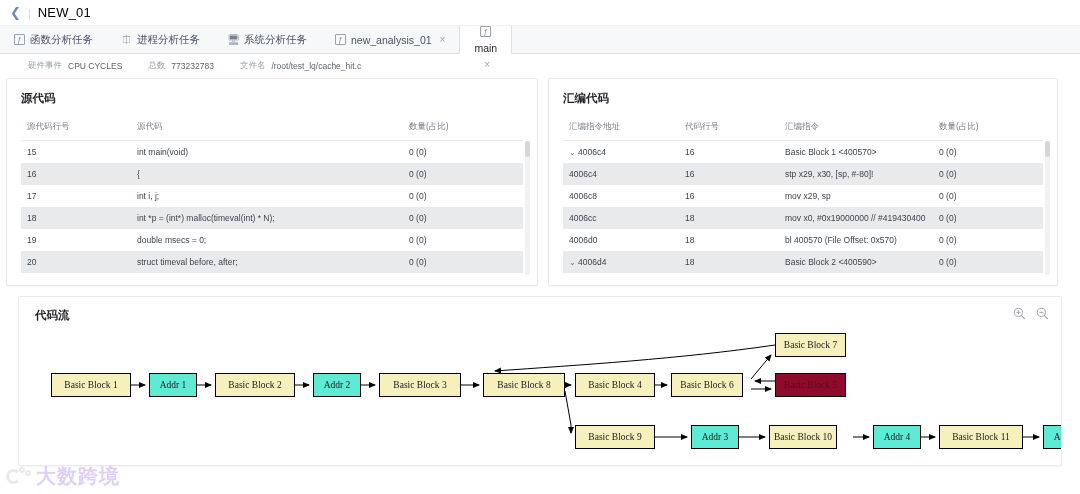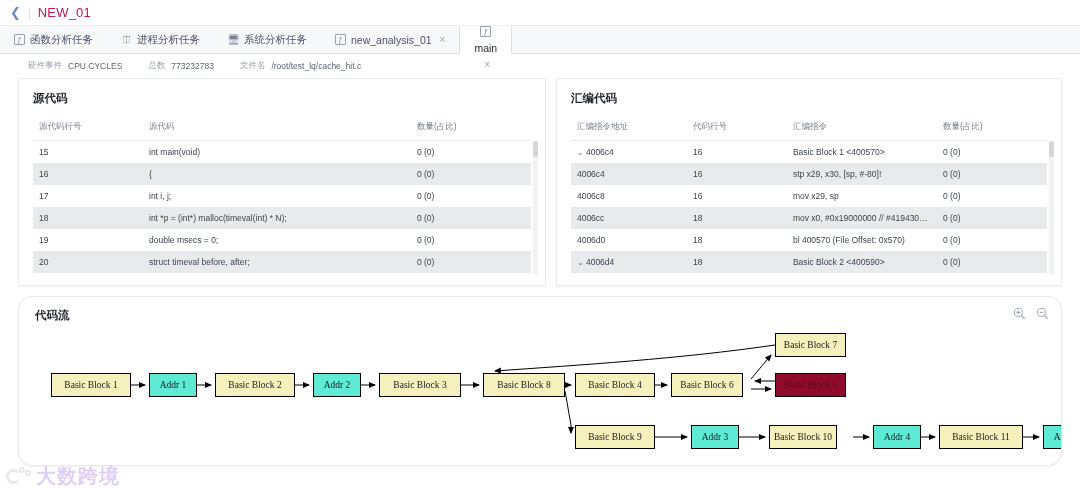--- a/index.html
+++ b/index.html
@@ -20,21 +20,21 @@
     border-bottom: 1px solid #f0f0f0;
   }
   .back-chevron {
     color: #6b87c7; font-size: 13px; line-height: 1;
     padding: 0 4px; cursor: pointer;
   }
   .title-divider {
     color: #d9d9d9; font-size: 11px; padding: 0 3px;
   }
   .app-title {
-    font-size: 13px; color: #be185d; letter-spacing: .2px;
+    font-size: 13px; color: #000000; letter-spacing: .2px;
     padding-left: 4px;
   }
 
   
   .tabbar {
     height: 28px;
     background: #f7f8fa;
     display: flex; align-items: stretch;
     border-bottom: 1px solid #dcdfe6;
     position: relative;
@@ -74,21 +74,21 @@
     font-size: 8.5px; color: #8a909c;
     background: #ffffff;
   }
   .metabar .mk { color: #9aa0ab; }
   .metabar .mv { color: #5d636e; }
   .metabar .gap { width: 14px; display: inline-block; }
 
   
   .panels {
     display: flex; gap: 10px;
-    padding: 0 18px;
+    padding: 0 6px;
     height: 208px;
   }
   .panel {
     background: #ffffff;
     border: 1px solid #e8eaed;
     border-radius: 2px;
     box-shadow: 0 1px 2px rgba(0,0,0,.05);
     display: flex; flex-direction: column;
     overflow: hidden;
   }
@@ -131,21 +131,21 @@
     font-size: 8px; margin-right: 1px;
   }
   .indent { padding-left: 9px; }
 
   
   .flowpanel {
     margin: 10px 18px 0 18px;
     height: 170px;
     background: #ffffff;
     border: 1px solid #e8eaed;
-    border-radius: 14px;
+    border-radius: 2px;
     box-shadow: 0 1px 2px rgba(0,0,0,.05);
     position: relative;
     overflow: hidden;
   }
   .flow-title {
     font-size: 11.5px; font-weight: bold; color: #1f2329;
     padding: 11px 0 0 16px;
   }
   .flow-tools {
     position: absolute; right: 12px; top: 10px;

